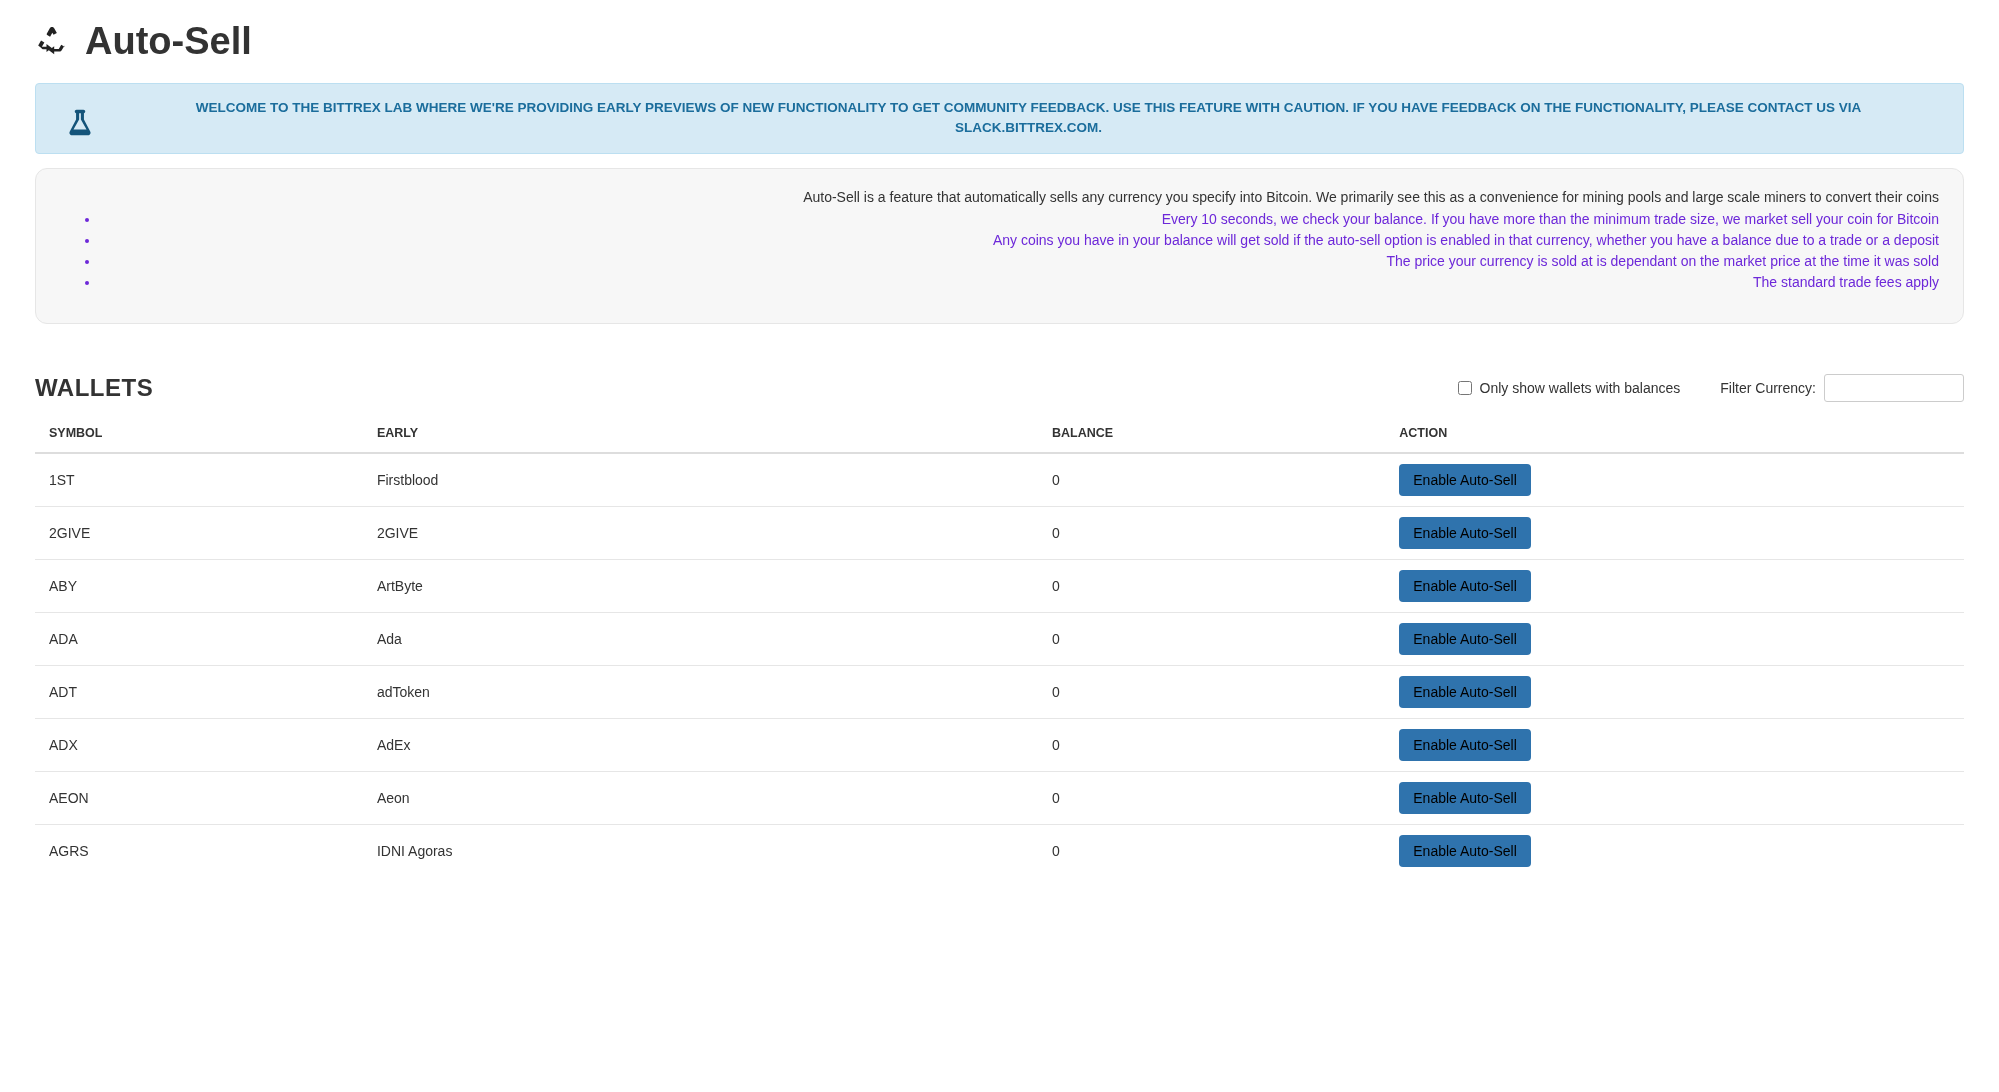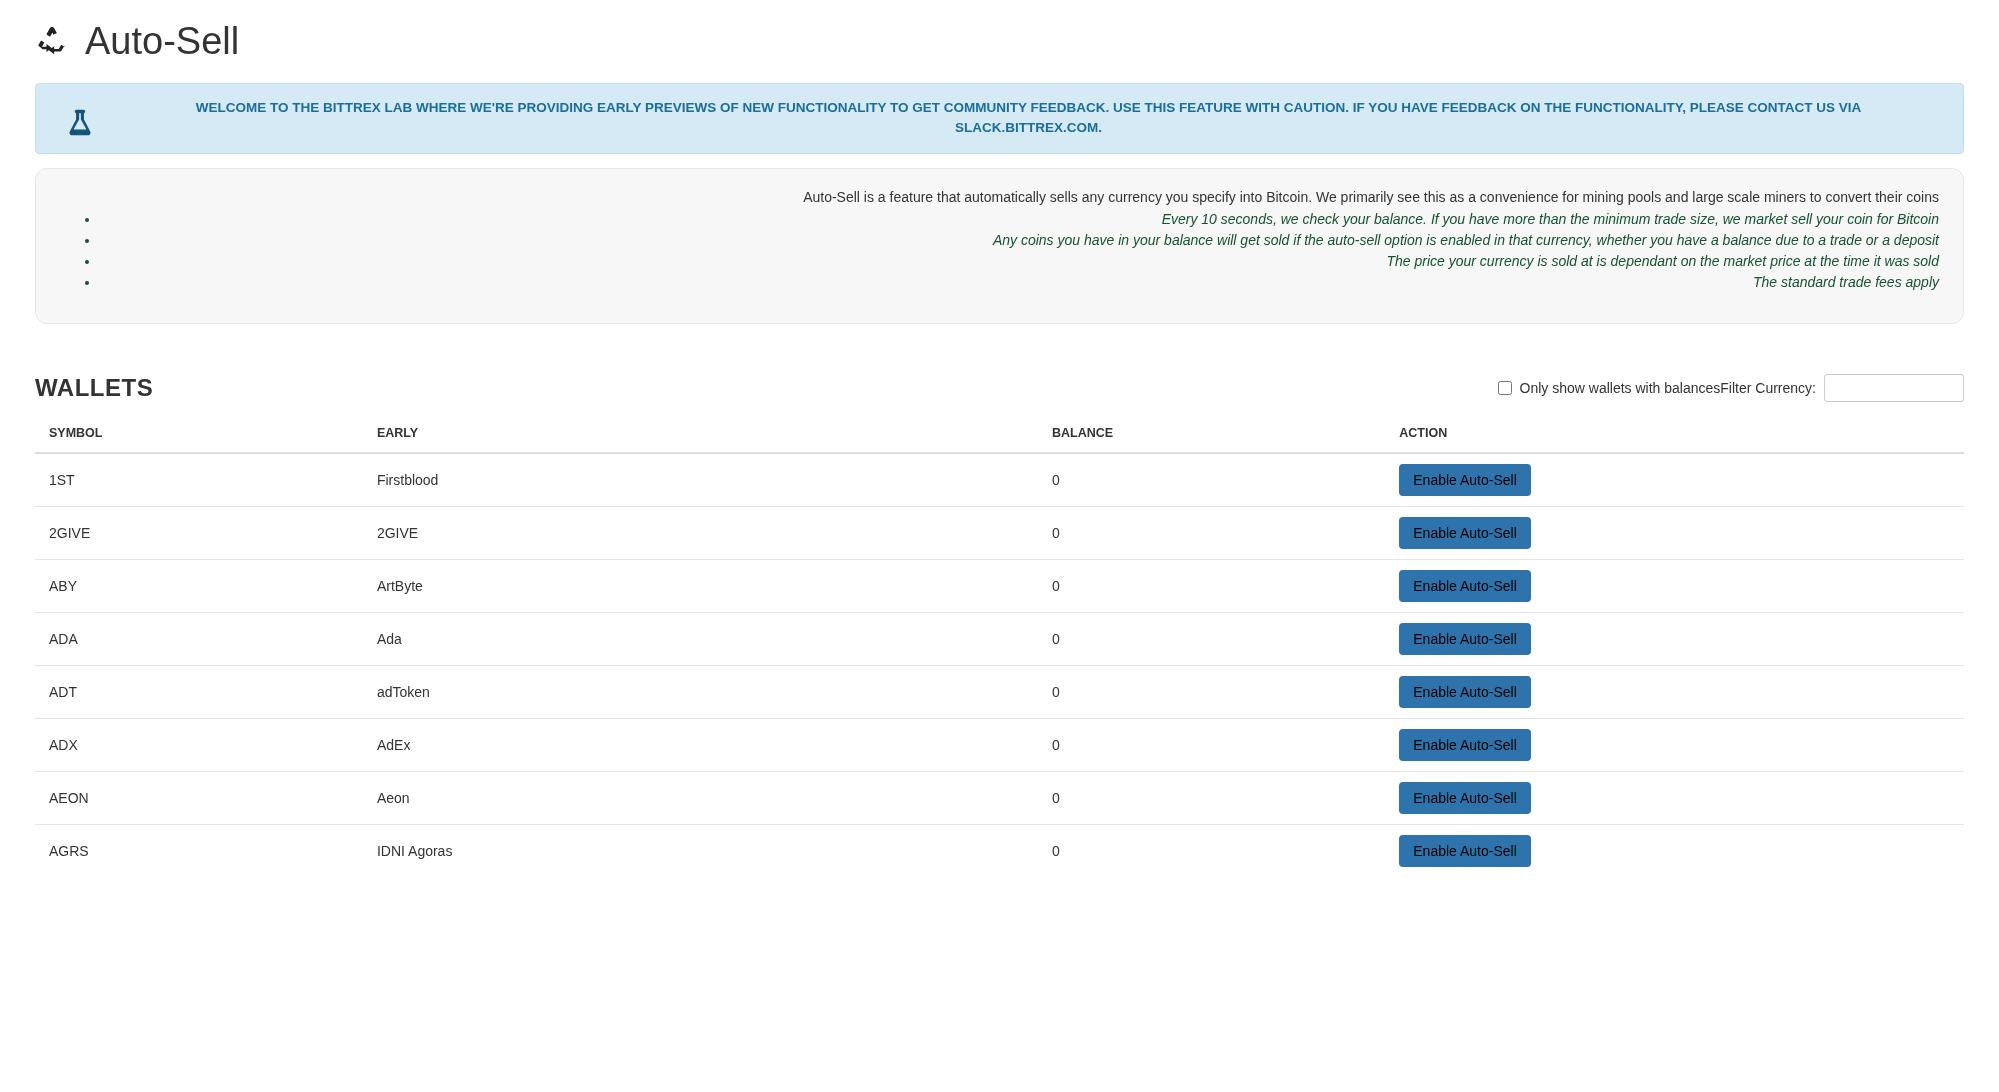--- a/index.html
+++ b/index.html
@@ -19,21 +19,21 @@
     gap: 16px;
     margin-bottom: 20px;
   }
   .page-title-row svg {
     width: 34px;
     height: 34px;
     fill: #222;
   }
   .page-title {
     font-size: 38px;
-    font-weight: 400;
+    font-weight: 700;
     color: #333;
   }
   .lab-banner {
     background: #d6eaf5;
     border: 1px solid #bcdff1;
     border-radius: 4px;
     padding: 14px 30px;
     display: flex;
     align-items: flex-end;
     gap: 30px;
@@ -68,40 +68,40 @@
   .description-panel .intro {
     margin-bottom: 4px;
     color: #333;
     font-size: 14px;
   }
   .description-panel ul {
     padding-left: 40px;
   }
   .description-panel ul li {
     font-size: 14px;
-    color: #14532d;
+    color: #6d28d9;
     line-height: 1.5;
-    font-style: italic;
   }
   .wallets-header-row {
     display: flex;
     align-items: center;
     justify-content: space-between;
     margin-bottom: 12px;
     margin-top: 9px;
   }
   .wallets-title {
     font-size: 24px;
     font-weight: 700;
     color: #333;
     letter-spacing: 0.5px;
   }
   .wallets-controls {
     display: flex;
     align-items: center;
+    gap: 40px;
   }
   .checkbox-wrap {
     display: flex;
     align-items: center;
     gap: 8px;
     font-size: 14px;
     color: #333;
   }
   .checkbox-wrap input[type="checkbox"] {
     width: 14px;

